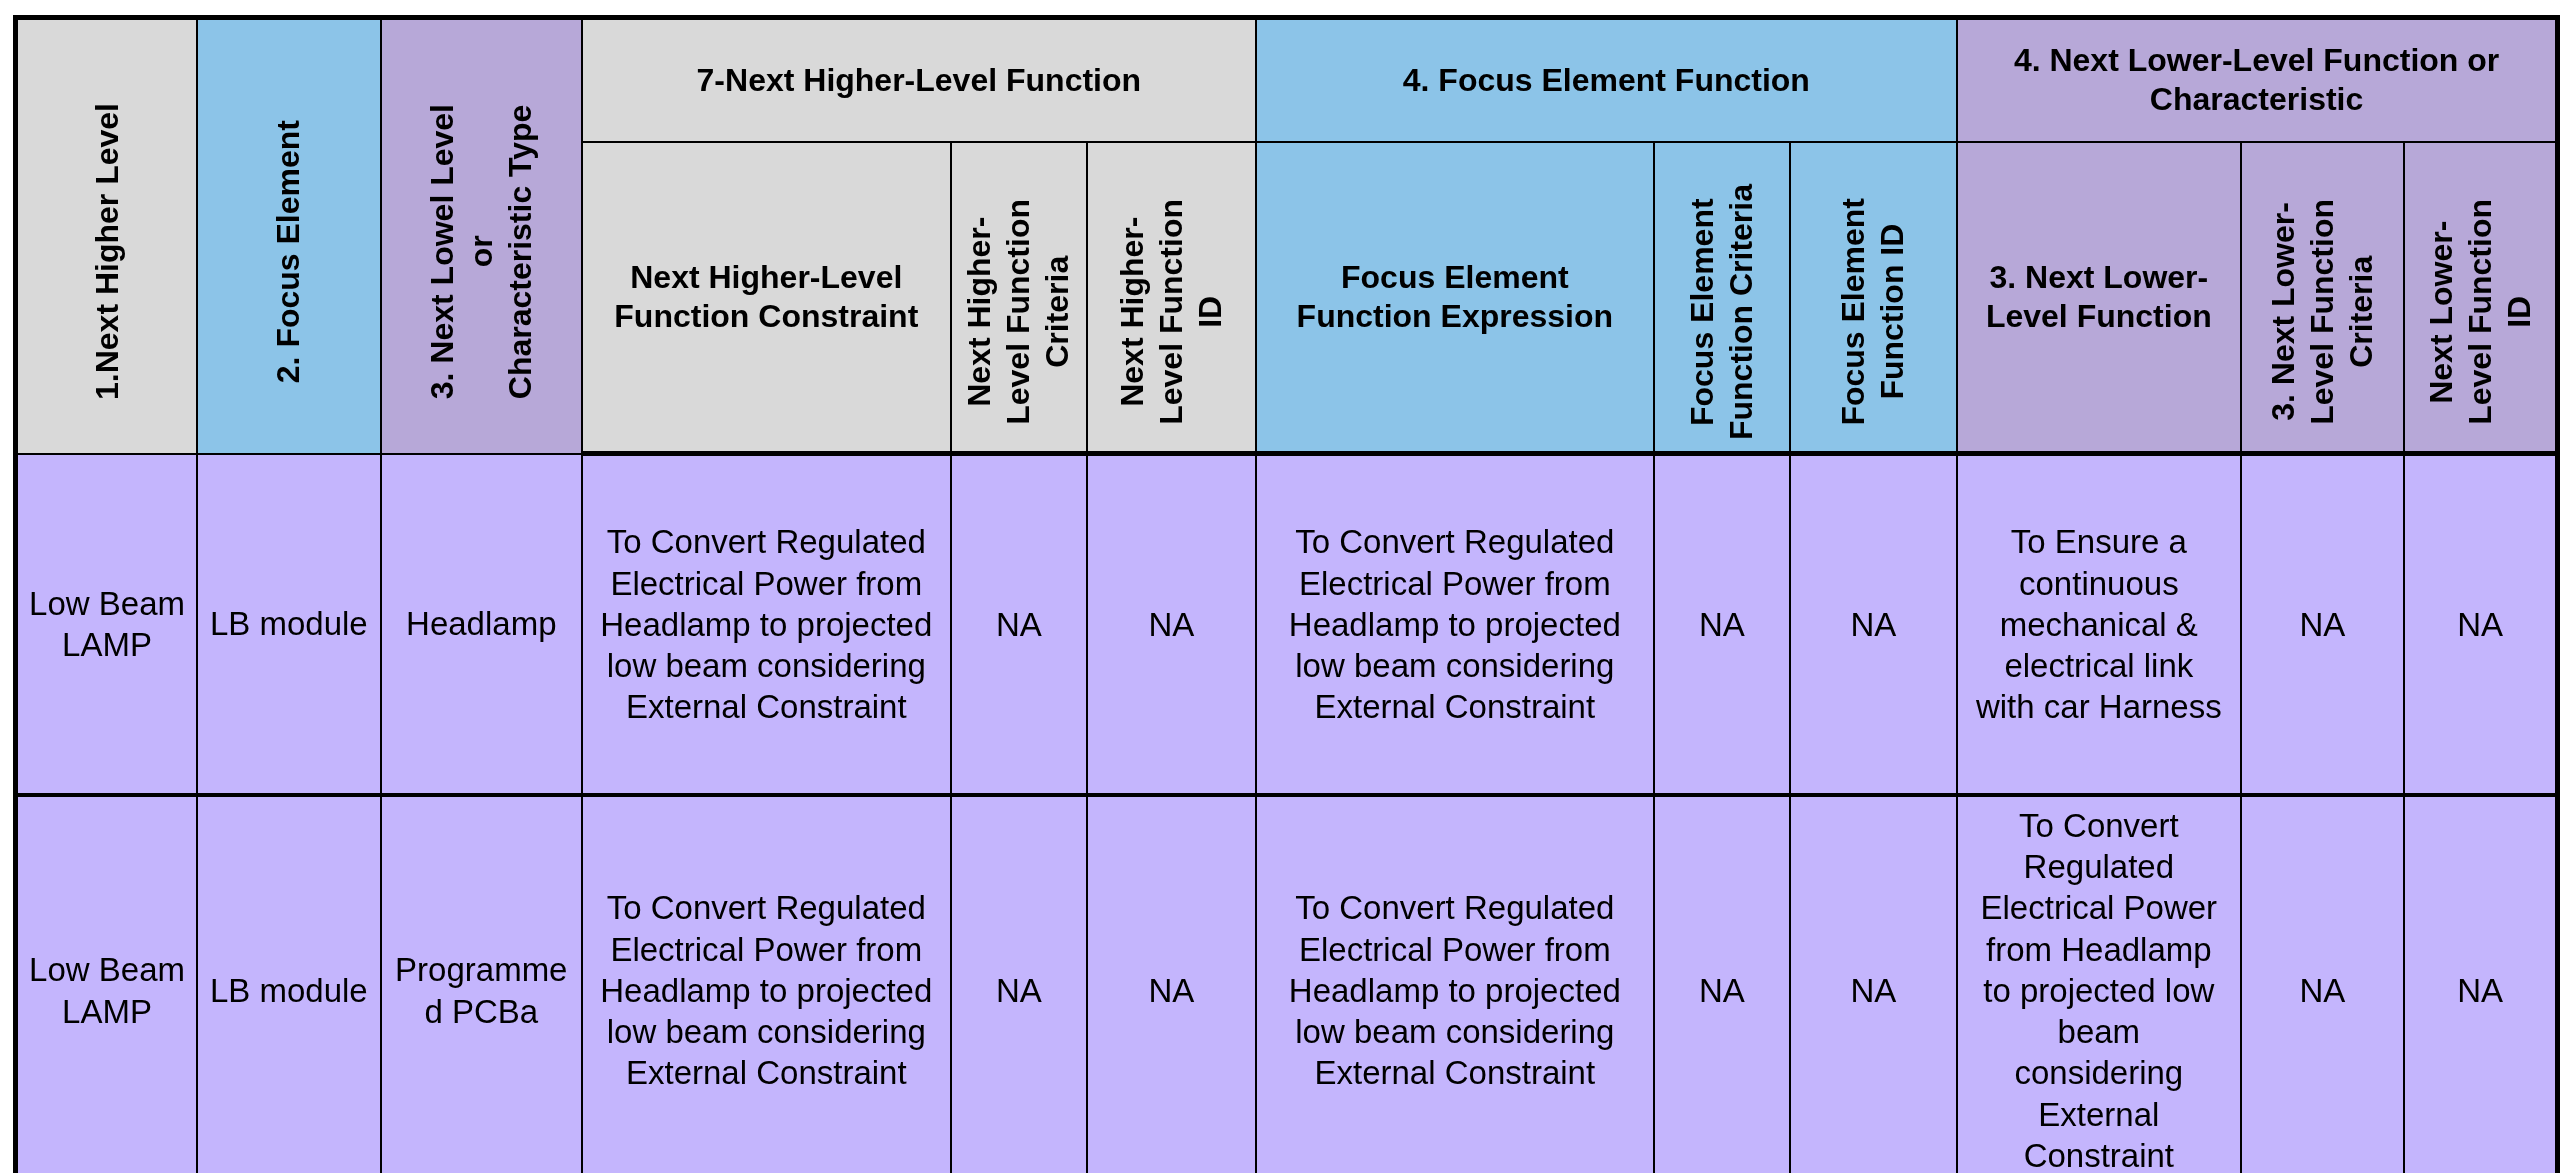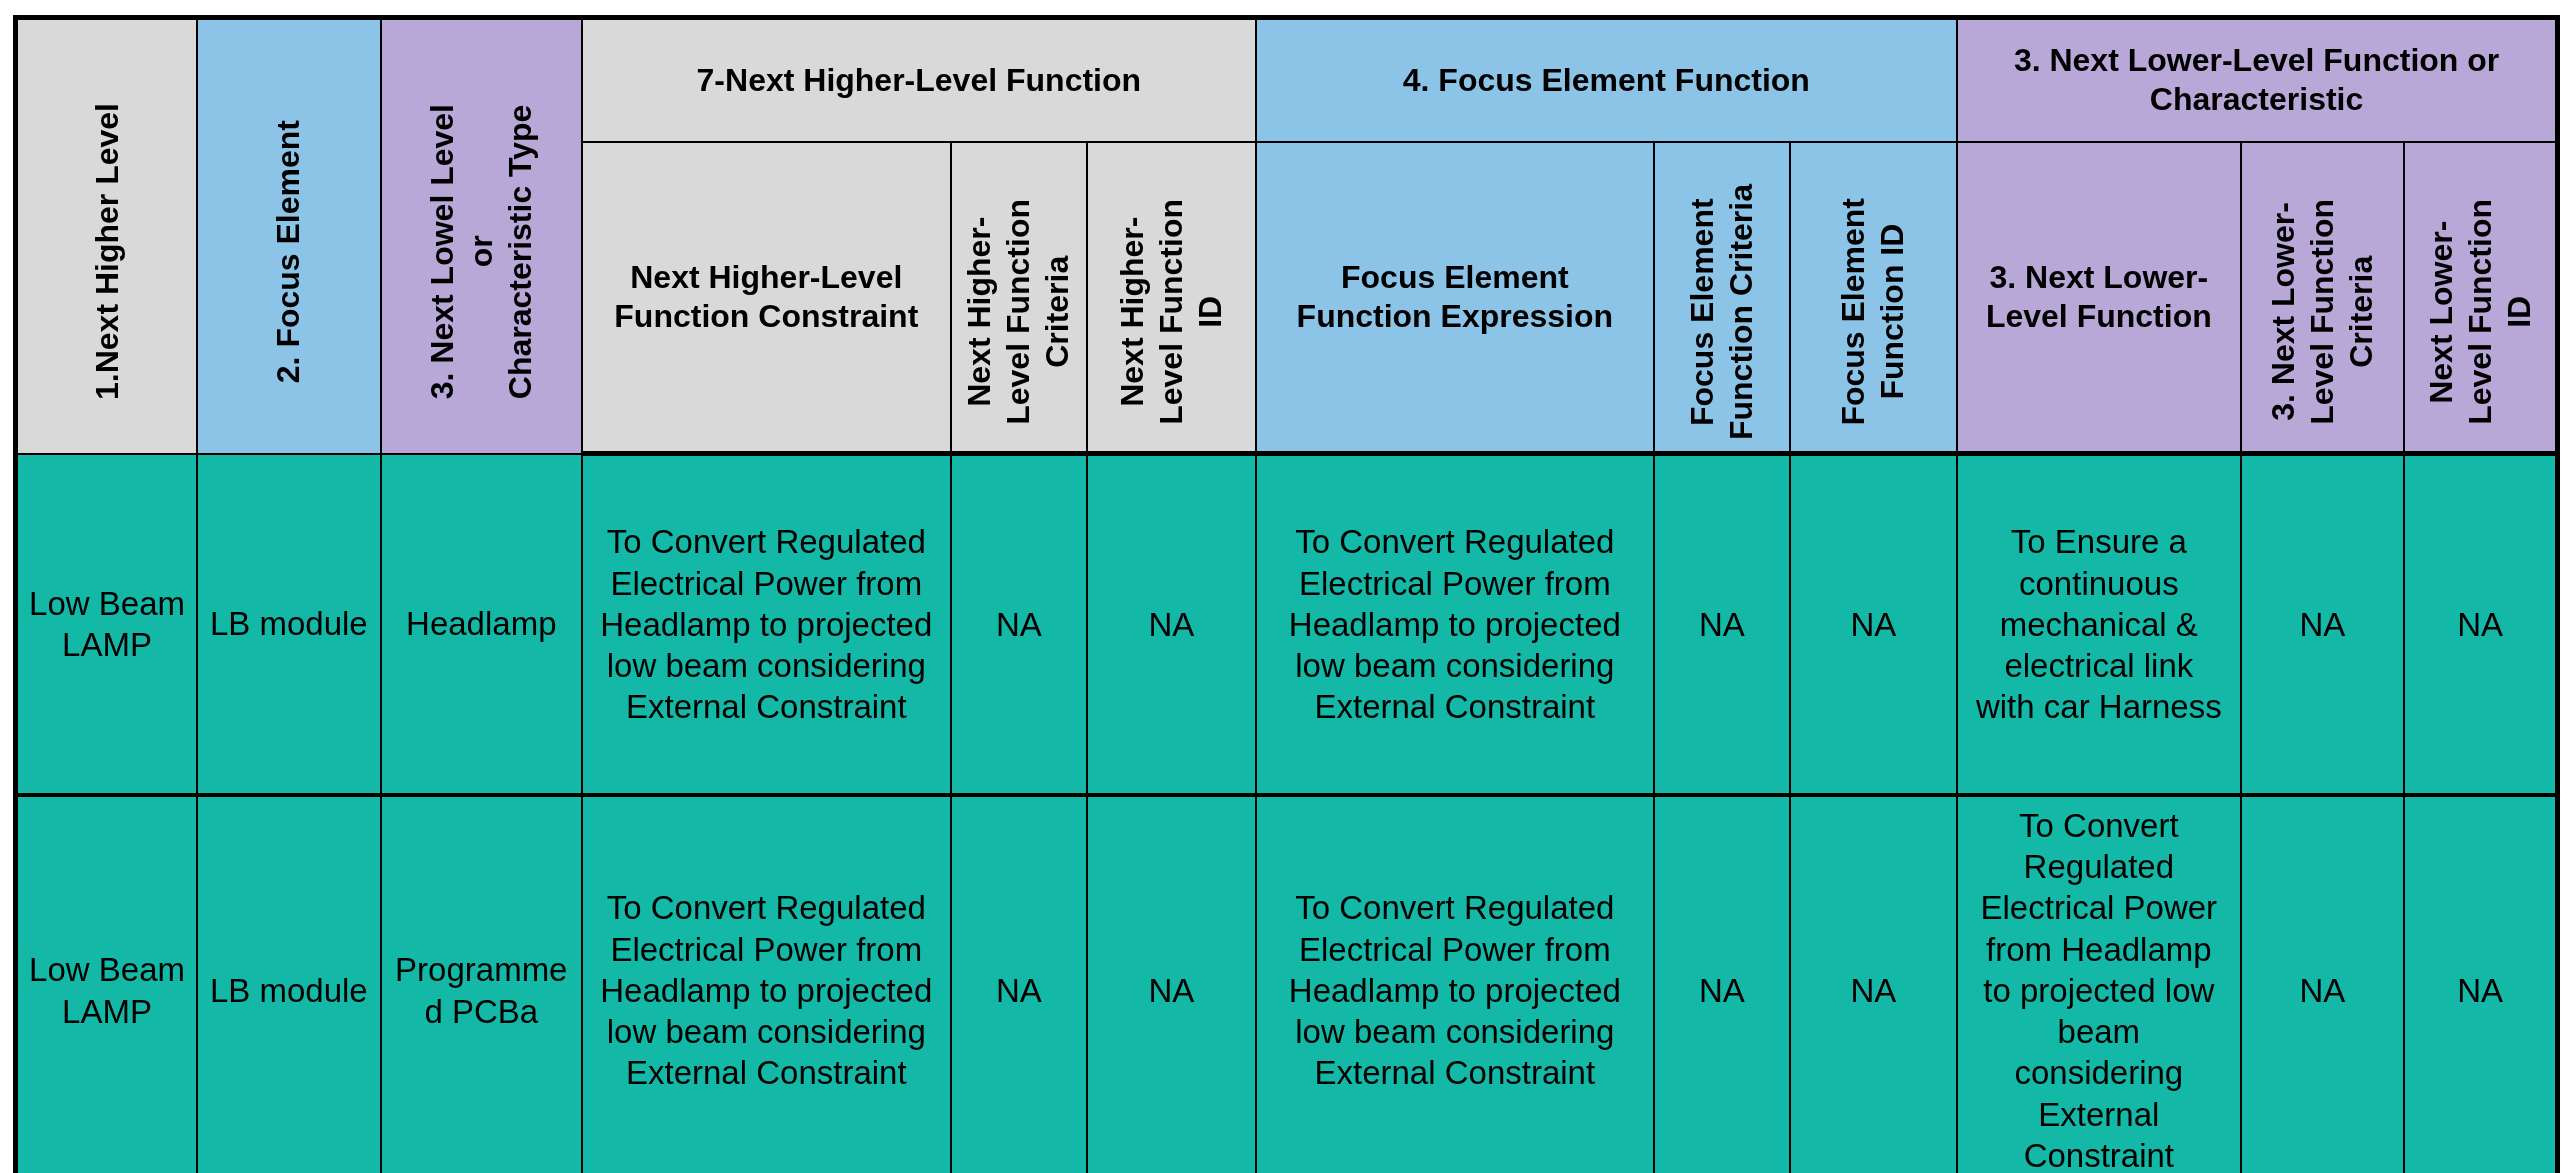--- a/index.html
+++ b/index.html
@@ -40,21 +40,21 @@
   tr.sub-row      { height: 279px; }
   tr.data-row-1   { height: 341px; }
   tr.data-row-2   { height: 392px; }
   tr.sub-row th   { border-bottom: 5.5px solid #000000; }
   tr.data-row-1 td{ border-bottom: 4.9px solid #000000; }
   th { font-weight: bold; font-size: 32px; line-height: 1.22; }
   td { font-weight: normal; font-size: 33px; line-height: 1.25; }
   .bg-gray   { background: #D9D9D9; }
   .bg-blue   { background: #8CC4E8; }
   .bg-purple { background: #B7A8D8; }
-  .bg-white  { background: #14b8a6; }
+  .bg-white  { background: #c4b5fd; }
   
   .vert {
     display: inline-block;
     writing-mode: vertical-rl;
     transform: rotate(180deg);
     white-space: pre-line;
     text-align: center;
     line-height: 1.22;
     max-height: 100%;
   }
@@ -87,21 +87,21 @@
       <th class="bg-blue" rowspan="2">
         <span class="vert">2. Focus Element</span>
       </th>
       <th class="bg-purple" rowspan="2">
         <span class="vert">3. Next Lowel Level
 or
 Characteristic Type</span>
       </th>
       <th class="bg-gray" colspan="3">7-Next Higher-Level Function</th>
       <th class="bg-blue" colspan="3">4. Focus Element Function</th>
-      <th class="bg-purple" colspan="3">3. Next Lower-Level Function or
+      <th class="bg-purple" colspan="3">4. Next Lower-Level Function or
 Characteristic</th>
     </tr>
 
     <tr class="sub-row">
       <th class="bg-gray">Next Higher-Level
 Function Constraint</th>
       <th class="bg-gray">
         <span class="vert">Next Higher-
 Level Function
 Criteria</span>

